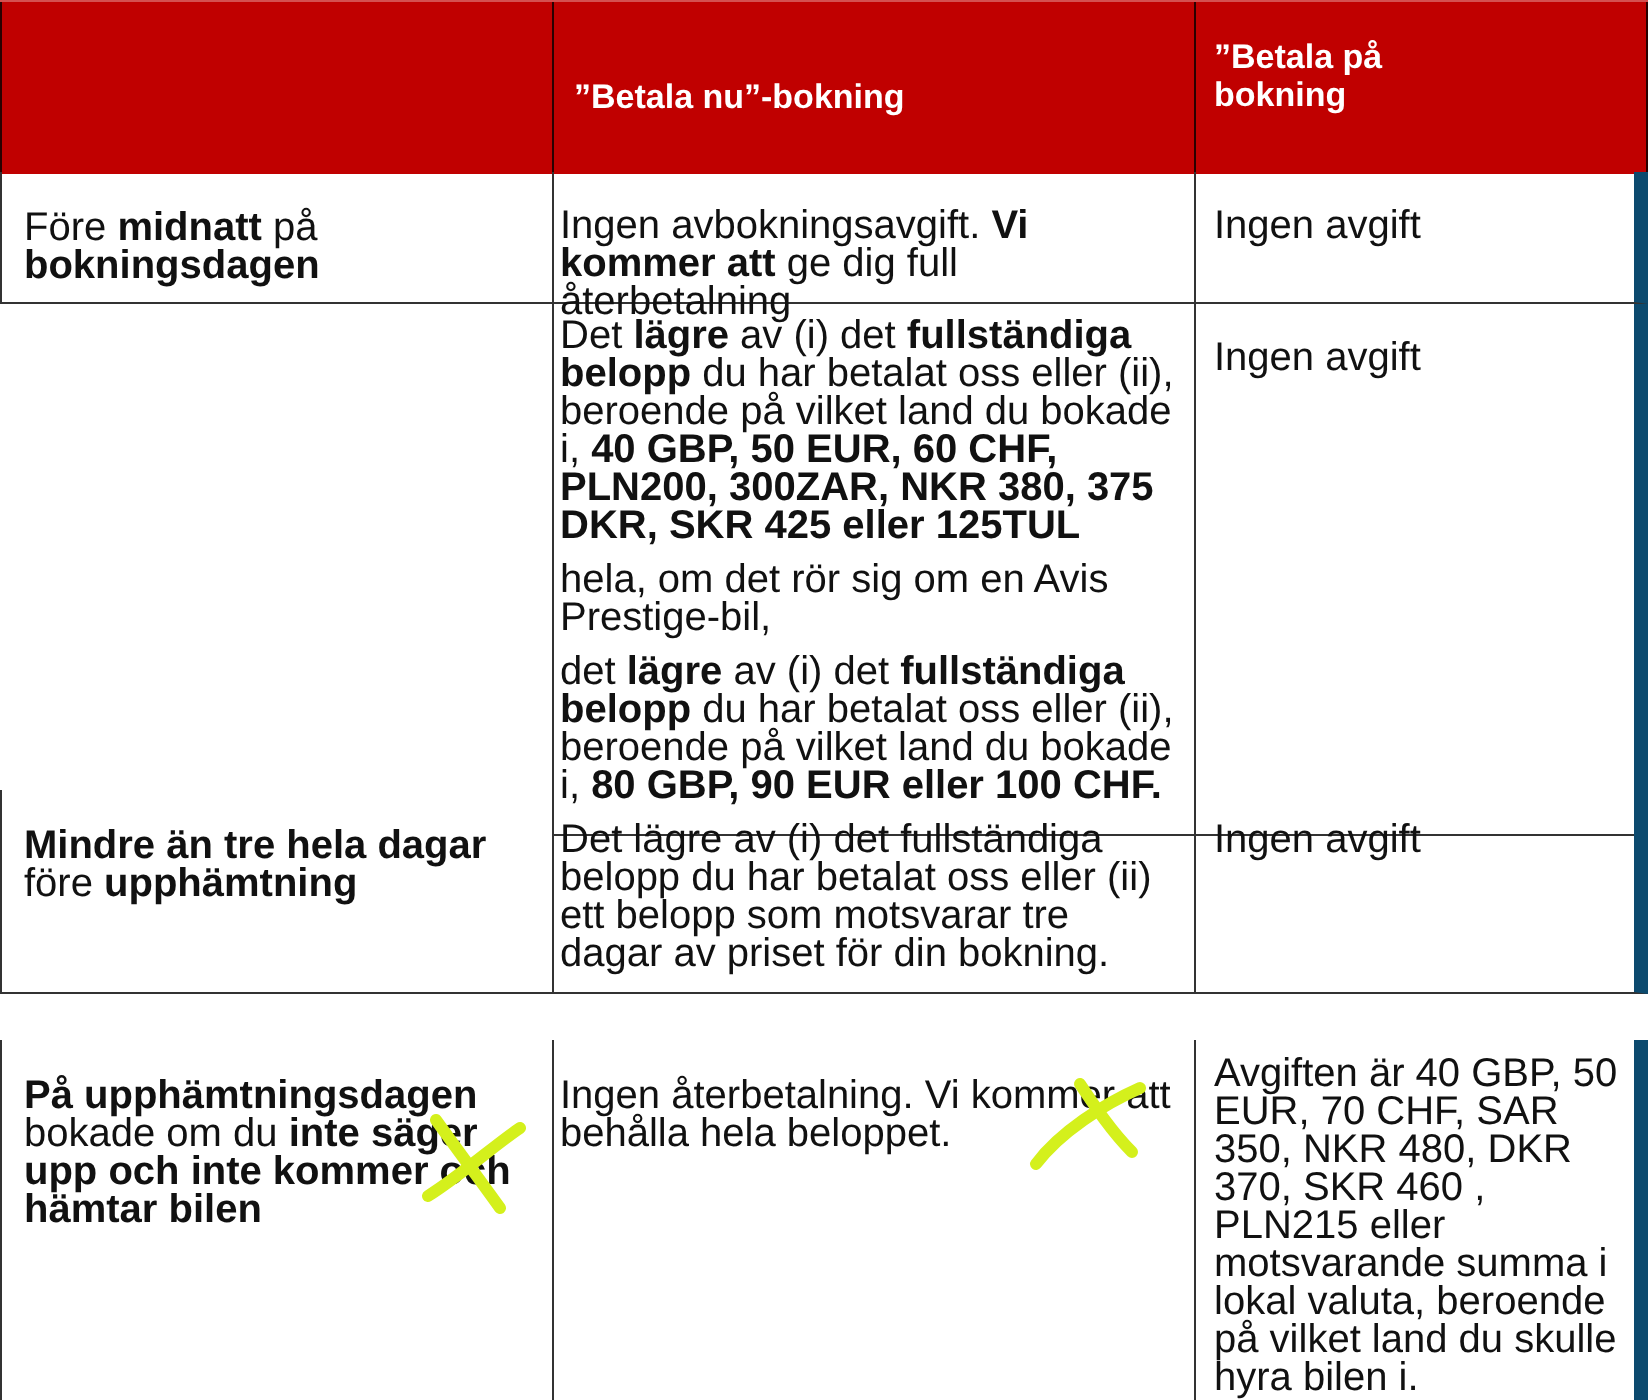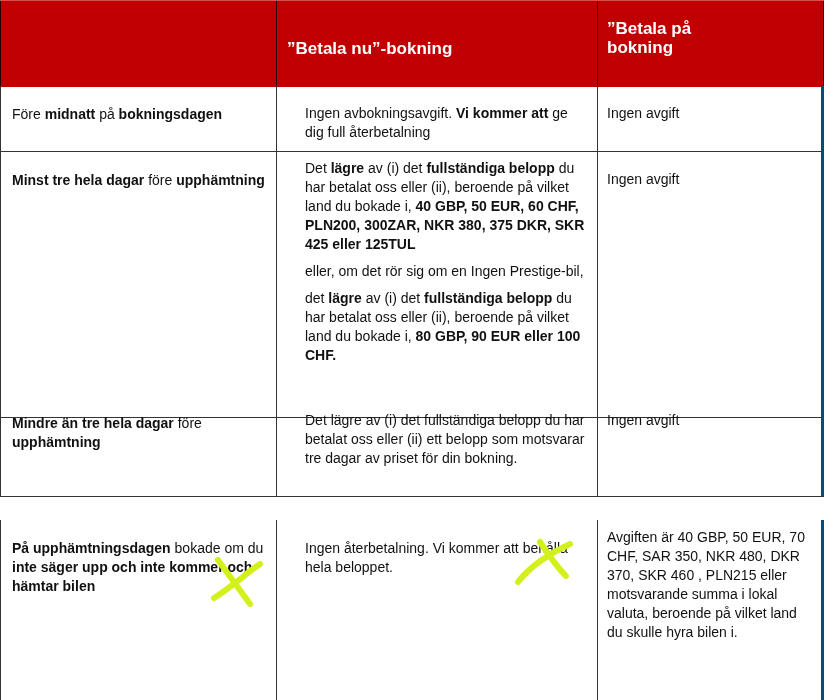--- a/index.html
+++ b/index.html
@@ -24,21 +24,21 @@
     }
     .row {
       position: absolute;
       left: 0;
       width: 824px;
     }
     .cell {
       position: absolute;
       top: 0;
       box-sizing: border-box;
-      font-size: 14px;
+      font-size: 20px;
       line-height: 19px;
     }
     .col1 { left: 0; width: 276px; }
     .col2 { left: 276px; width: 321px; }
     .col3 { left: 597px; width: 227px; }
 
     
     .header-row {
       top: 0;
       height: 86px;
@@ -68,25 +68,25 @@
     
     .body-row .cell {
       border-bottom: 1px solid #333333;
     }
     .body-row .col1 {
       border-left: 1px solid #333333;
       padding: 19px 8px 0 11px;
     }
     .body-row .col2 {
       border-left: 1px solid #333333;
-      padding: 18px 8px 0 28px;
+      padding: 18px 8px 0 3px;
     }
     .body-row .col3 {
       border-left: 1px solid #333333;
-      border-right: 3px solid #0c4a6e;
+      border-right: 7px solid #0c4a6e;
       padding: 18px 6px 0 9px;
     }
     .row-1 { top: 86px; height: 66px; }
     .row-1 .cell { height: 66px; }
     .row-2 { top: 152px; height: 266px; }
     .row-2 .cell { height: 266px; }
     .row-2 .col1 { padding-top: 19px; }
     .row-2 .col2 { padding-top: 7px; }
     .row-2 .col3 { padding-top: 18px; }
     .row-3 { top: 395px; height: 102px; }
@@ -126,26 +126,23 @@
     <div class="cell col1">
       <span>Före </span><b>midnatt</b><span> på </span><b>bokningsdagen</b>
     </div>
     <div class="cell col2">
       <span>Ingen avbokningsavgift. </span><b>Vi kommer att</b><span> ge dig full återbetalning</span>
     </div>
     <div class="cell col3">Ingen avgift</div>
   </div>
 
   <div class="row body-row row-2">
-    <div class="cell col1">
-      <b>Minst tre hela dagar</b><span> före </span><b>upphämtning</b>
-    </div>
     <div class="cell col2">
       <p class="para"><span>Det </span><b>lägre</b><span> av (i) det </span><b>fullständiga belopp</b><span> du har betalat oss eller (ii), beroende på vilket land du bokade i, </span><b>40 GBP, 50 EUR,  60 CHF, PLN200, 300ZAR, NKR 380, 375 DKR, SKR 425 eller 125TUL</b></p>
-      <p class="para">eller, om det rör sig om en Ingen Prestige-bil,</p>
+      <p class="para">hela, om det rör sig om en Avis Prestige-bil,</p>
       <p class="para"><span>det </span><b>lägre</b><span> av (i) det </span><b>fullständiga belopp</b><span> du har betalat oss eller (ii), beroende på vilket land du bokade i, </span><b>80 GBP, 90 EUR eller 100 CHF.</b></p>
     </div>
     <div class="cell col3">Ingen avgift</div>
   </div>
 
   <div class="row body-row row-3">
     <div class="cell col1">
       <b>Mindre än tre hela dagar</b><span> före </span><b>upphämtning</b>
     </div>
     <div class="cell col2">Det lägre av (i) det fullständiga belopp du har betalat oss eller (ii) ett belopp som motsvarar tre dagar av priset för din bokning.</div>

